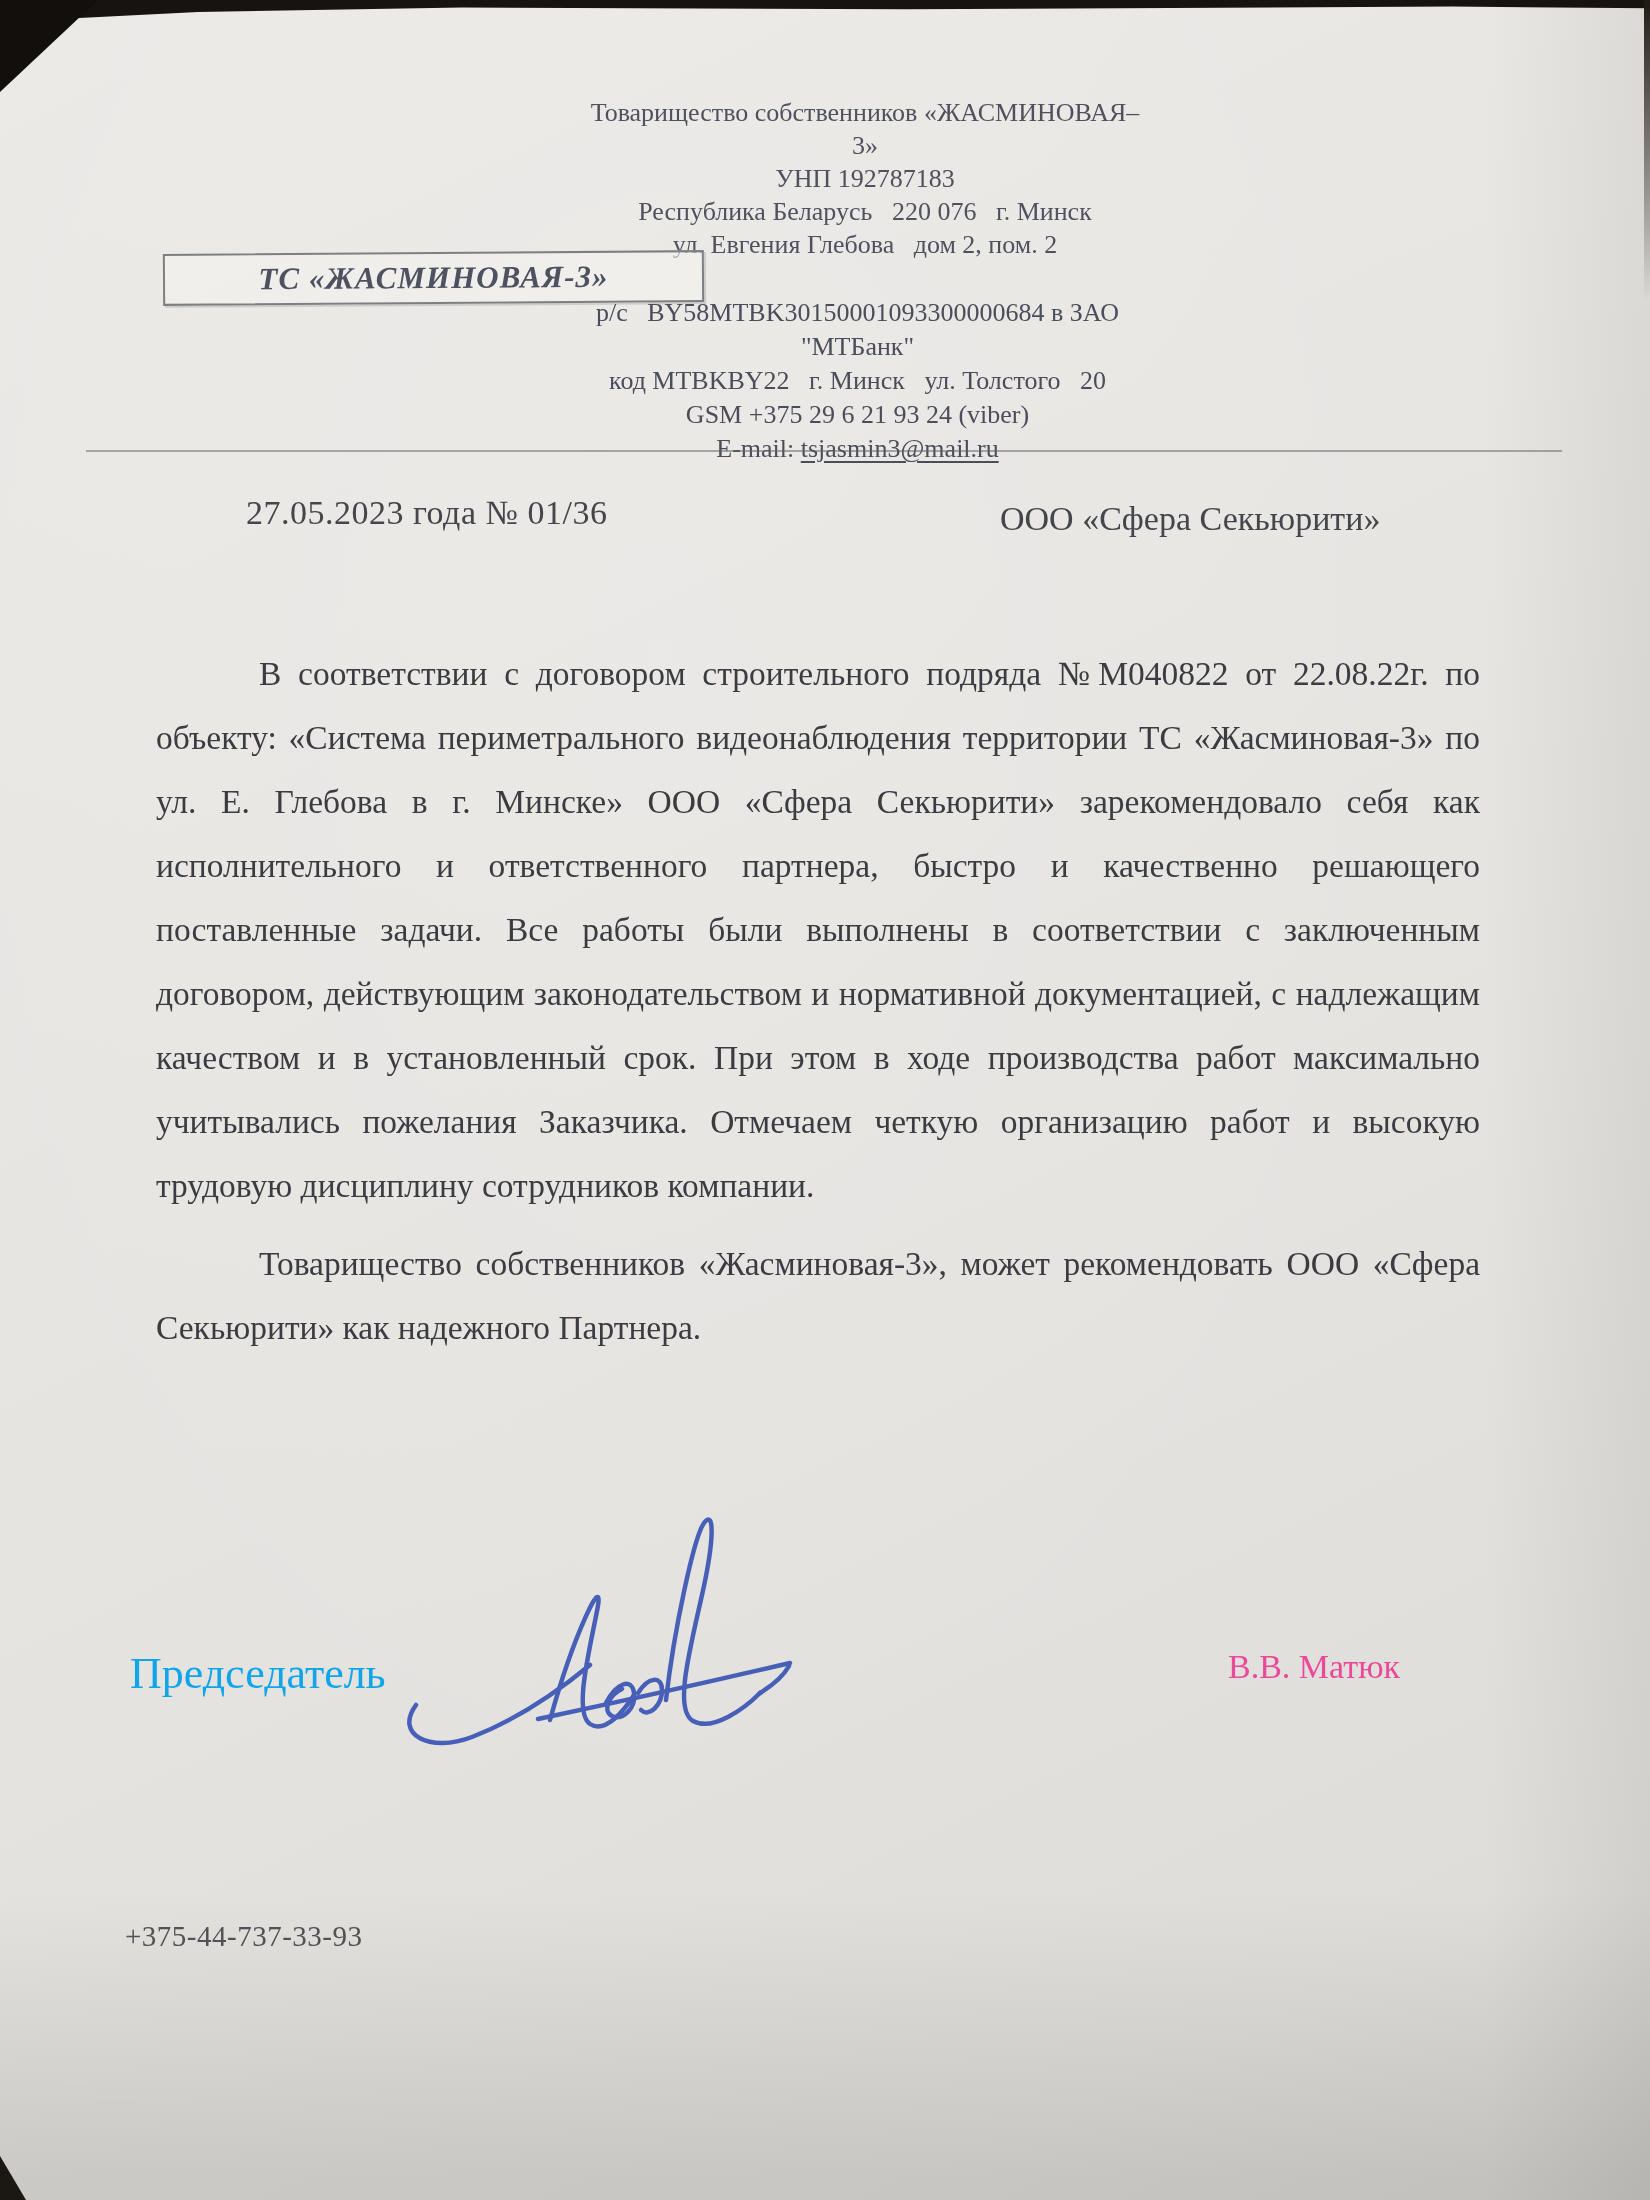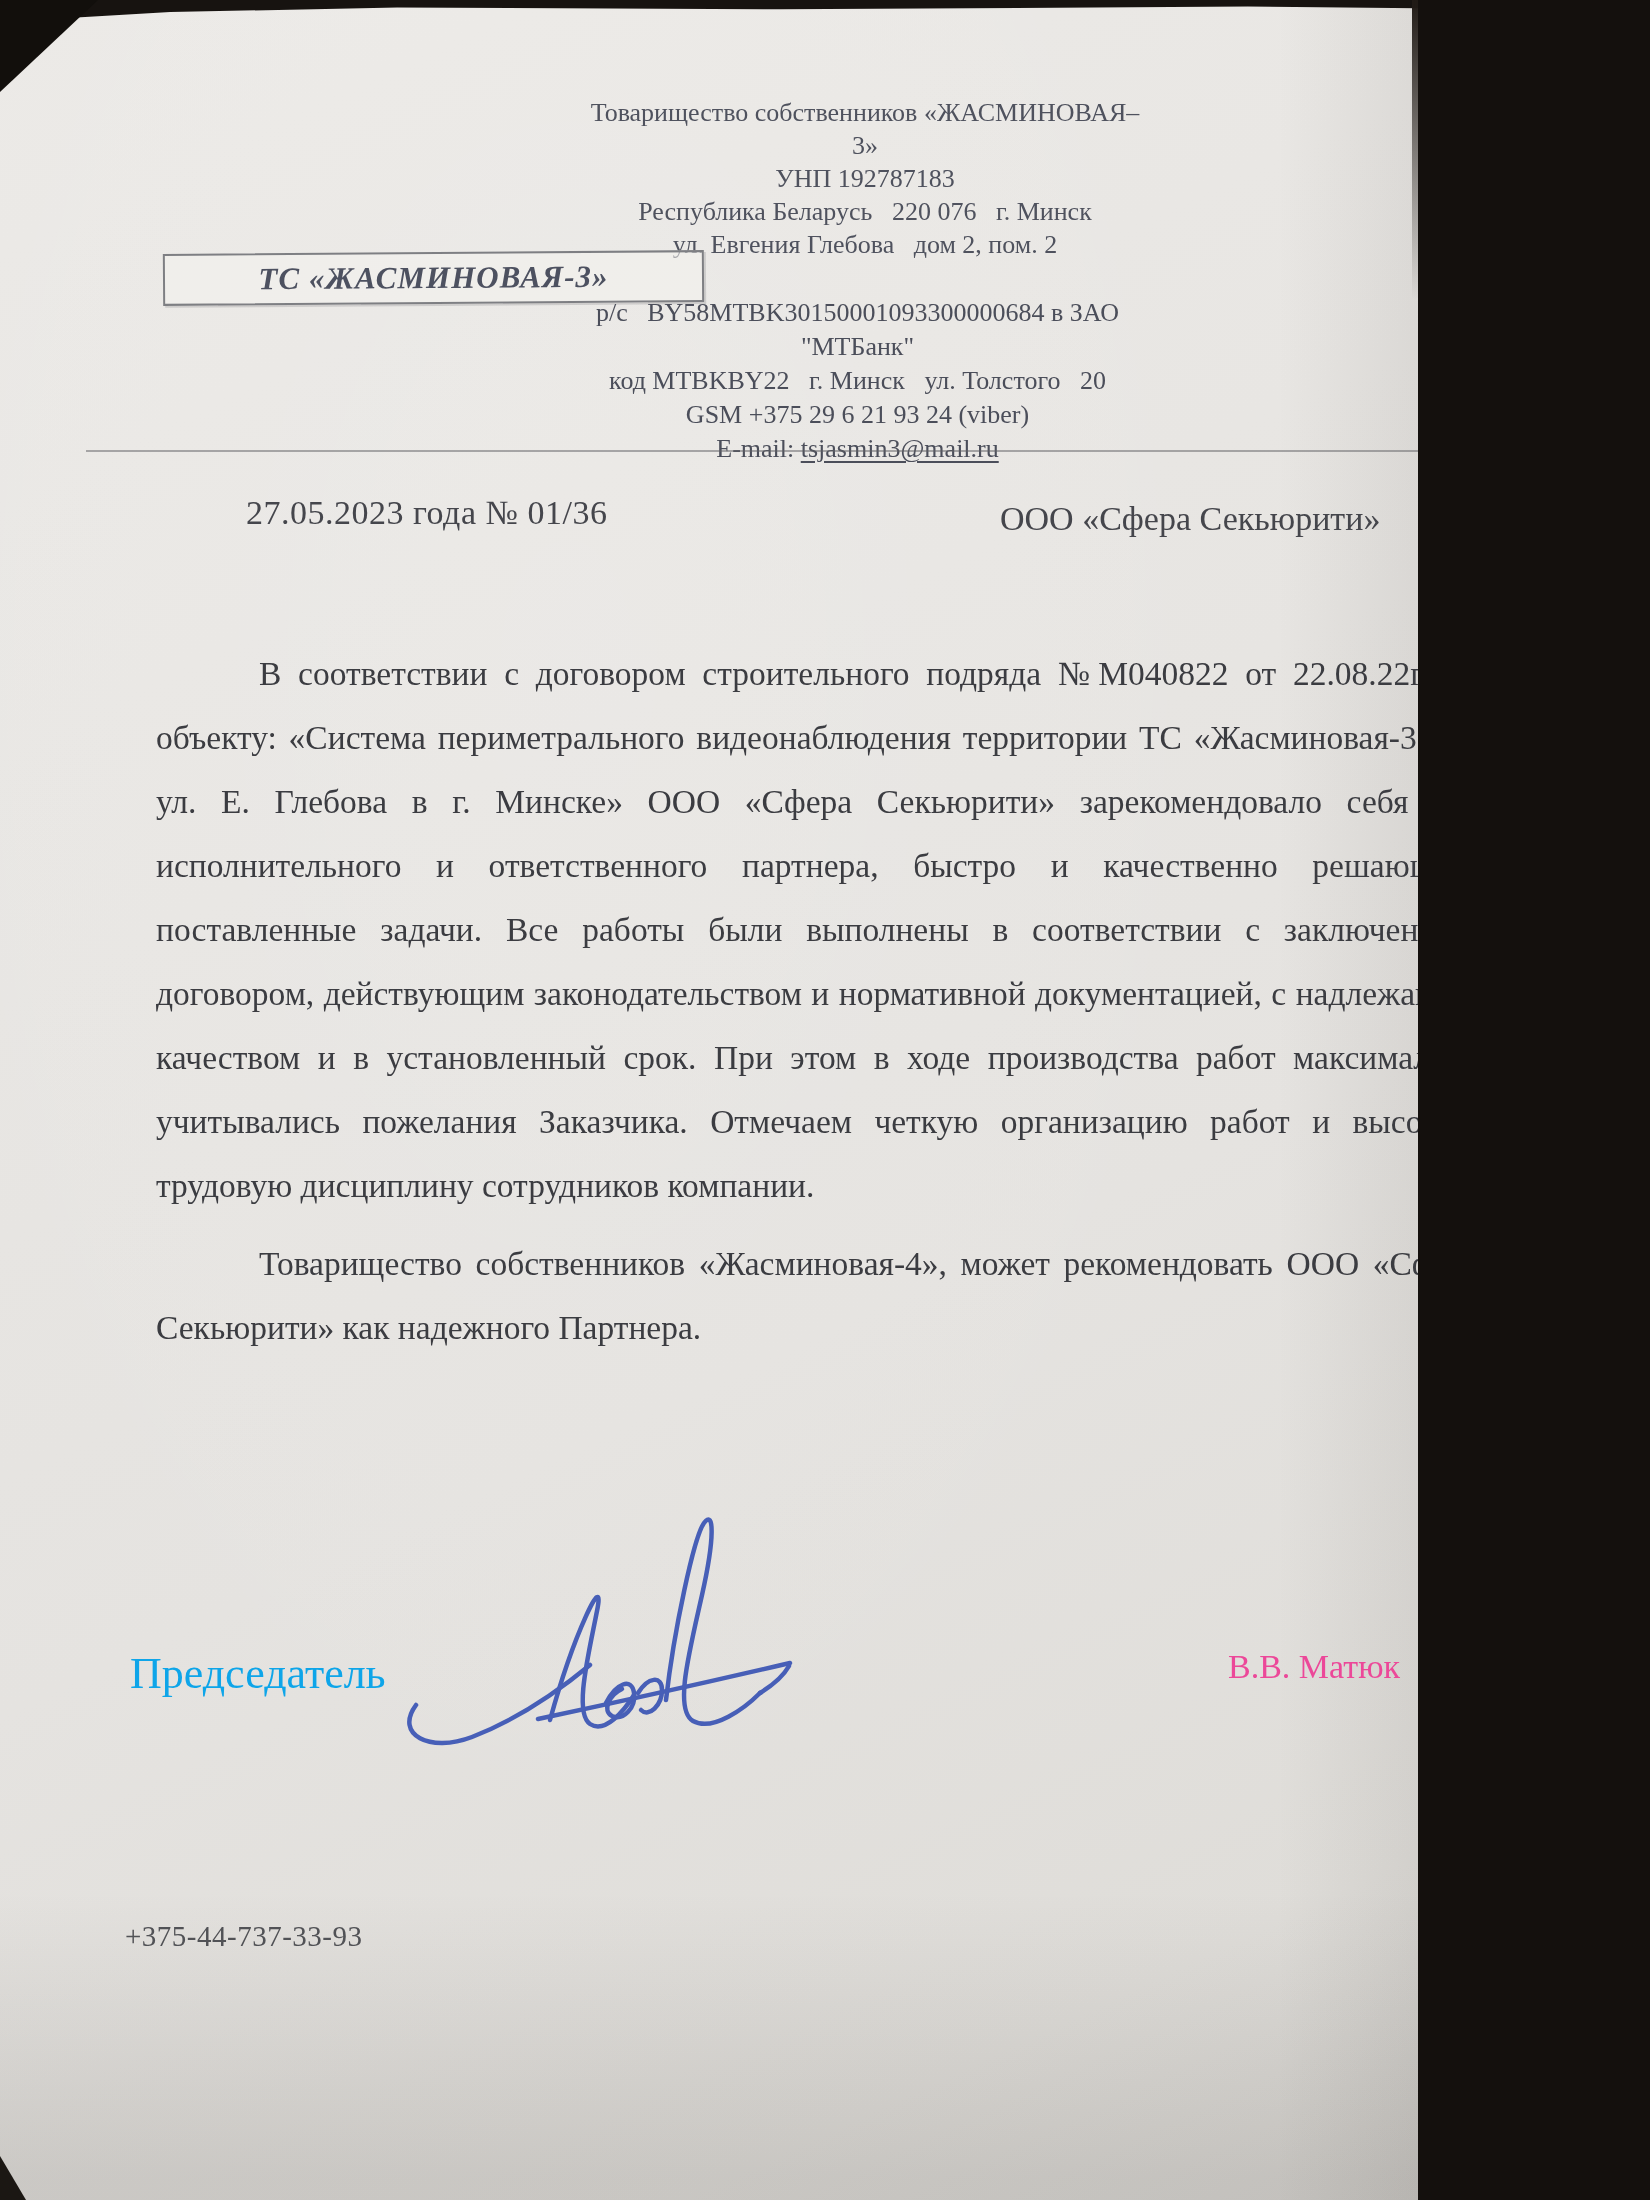--- a/index.html
+++ b/index.html
@@ -1,20 +1,19 @@
 <!DOCTYPE html>
 <html><head>
 <meta charset="utf-8">
 <style>
   html,body{margin:0;padding:0;background:#14100d;}
   .photo{
-    position:relative;width:1412px;height:2200px;overflow:hidden;
+    position:relative;width:1650px;height:2200px;overflow:hidden;
     background:#14100d;
     font-family:"Liberation Serif","DejaVu Serif",serif;
-    padding-left:6px;
   }
   .paper{
     position:absolute;inset:0;
     background:linear-gradient(155deg,#eceae7 0%,#e8e6e3 35%,#e5e3e0 60%,#dfddd9 88%,#d8d6d2 100%);
   }
   .paper::after{
     content:"";position:absolute;inset:0;pointer-events:none;
     background:
       linear-gradient(to right, rgba(0,0,0,0) 90%, rgba(40,35,30,.07) 100%),
       linear-gradient(to bottom, rgba(0,0,0,0) 86%, rgba(40,35,30,.12) 99%),
@@ -119,21 +118,21 @@
     <div><span>E-mail: </span><span class="email-link">tsjasmin3@mail.ru</span></div>
   </div>
 
   <div class="rule"></div>
 
   <div class="ref-date">27.05.2023 года № 01/36</div>
   <div class="ref-addressee">ООО «Сфера Секьюрити»</div>
 
   <div class="body-text">
     <p>В соответствии с договором строительного подряда №М040822 от 22.08.22г. по объекту: «Система периметрального видеонаблюдения территории ТС «Жасминовая-3» по ул. Е. Глебова в г. Минске» ООО «Сфера Секьюрити» зарекомендовало себя как исполнительного и ответственного партнера, быстро и качественно решающего поставленные задачи. Все работы были выполнены в соответствии с заключенным договором, действующим законодательством и нормативной документацией, с надлежащим качеством и в установленный срок. При этом в ходе производства работ максимально учитывались пожелания Заказчика. Отмечаем четкую организацию работ и высокую трудовую дисциплину сотрудников компании.</p>
-    <p>Товарищество собственников «Жасминовая-4», может рекомендовать ООО «Сфера Секьюрити» как надежного Партнера.</p>
+    <p>Товарищество собственников «Жасминовая-3», может рекомендовать ООО «Сфера Секьюрити» как надежного Партнера.</p>
   </div>
 
   <svg class="sig-svg" width="470" height="280" viewBox="0 0 470 280">
     <g fill="none" stroke="#3a54b4" stroke-width="4.5" stroke-linecap="round" opacity="0.92">
       <path d="M 18 200 C -4 230, 32 248, 74 232 C 118 215, 158 188, 192 160"></path>
       <path d="M 152 215 C 176 128, 208 62, 199 106 C 190 152, 176 208, 192 219 C 207 229, 226 206, 236 190"></path>
       <path d="M 208 198 C 218 178, 234 172, 236 188 C 238 203, 225 216, 214 211 C 204 206, 211 190, 224 184"></path>
       <path d="M 240 188 C 250 172, 264 170, 264 185 C 264 200, 251 213, 243 205"></path>
       <path d="M 268 195 C 276 125, 296 32, 306 18 C 316 4, 317 32, 304 90 C 291 148, 276 205, 295 216 C 315 227, 347 203, 362 188"></path>
       <path d="M 140 214 C 225 196, 315 176, 392 158"></path>

